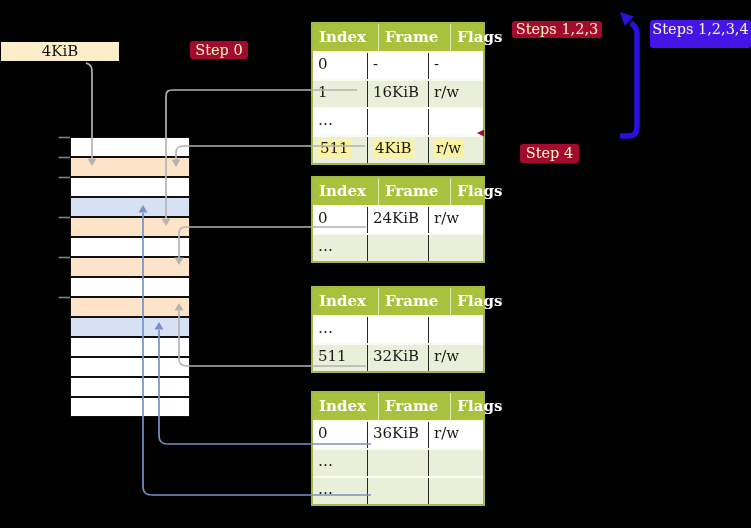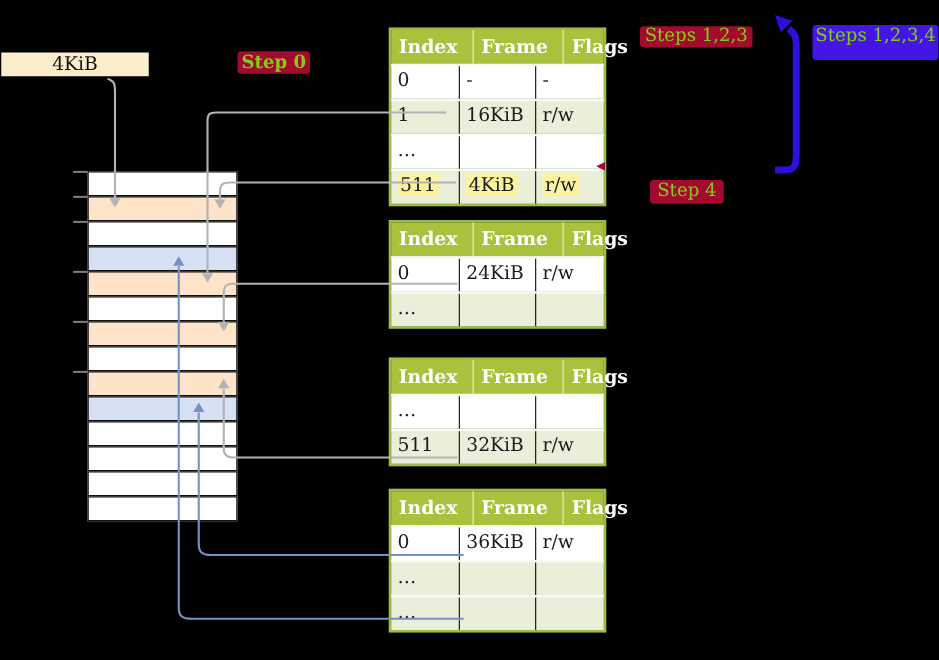--- a/index.html
+++ b/index.html
@@ -1,22 +1,22 @@
 <!DOCTYPE html>
 <html style="--background: #000000; --label-tan-bg: #fdeecb; --step-label-bg: #a30b2e; --steps1234-label-bg: #4315e6; --big-arrow: #2b10e0; --table-header-bg: #a8c23e; --table-border: #a2b944; --table-row-green: #e9efd8; --highlight-yellow: #fcf3a1; --memory-orange: #fde3c7; --memory-blue: #d6e2f3; --arrow-gray: #b3b3b3; --arrow-blue: #7793c4; --tick-gray: #808080;"><head>
 <meta charset="utf-8">
 <style>
   html,body{margin:0;padding:0;background:#000;}
   #canvas{position:relative;width:751px;height:528px;background:var(--background,#000);
           overflow:hidden;font-family:"DejaVu Serif","Liberation Serif",serif;}
 
   
-  .steplabel{position:absolute;color:#84cc16;font-size:14.5px;text-align:center;
+  .steplabel{position:absolute;color:#fef9c3;font-size:14.5px;text-align:center;
              border-radius:3px;white-space:nowrap;}
-  #label-step0{left:190px;top:41px;width:58px;height:18px;line-height:18px;background:var(--step-label-bg);font-weight:bold;}
+  #label-step0{left:190px;top:41px;width:58px;height:18px;line-height:18px;background:var(--step-label-bg);}
   #label-steps123{left:512px;top:21px;width:90px;height:17px;line-height:17px;background:var(--step-label-bg);}
   #label-steps1234{left:650px;top:20px;width:101px;height:28px;line-height:18px;background:var(--steps1234-label-bg);}
   #label-step4{left:520px;top:144px;width:59px;height:19px;line-height:19px;background:var(--step-label-bg);}
   #label-4kib{position:absolute;left:1px;top:42px;width:118px;height:19px;line-height:19px;
               text-align:center;background:var(--label-tan-bg);color:#111;font-size:15px;}
 
   
   #memory-strip{position:absolute;left:70px;top:137px;width:120px;}
   .mem-row{height:20px;border:1px solid #101010;box-sizing:border-box;}
   .mem-row.white{background:#ffffff;}

